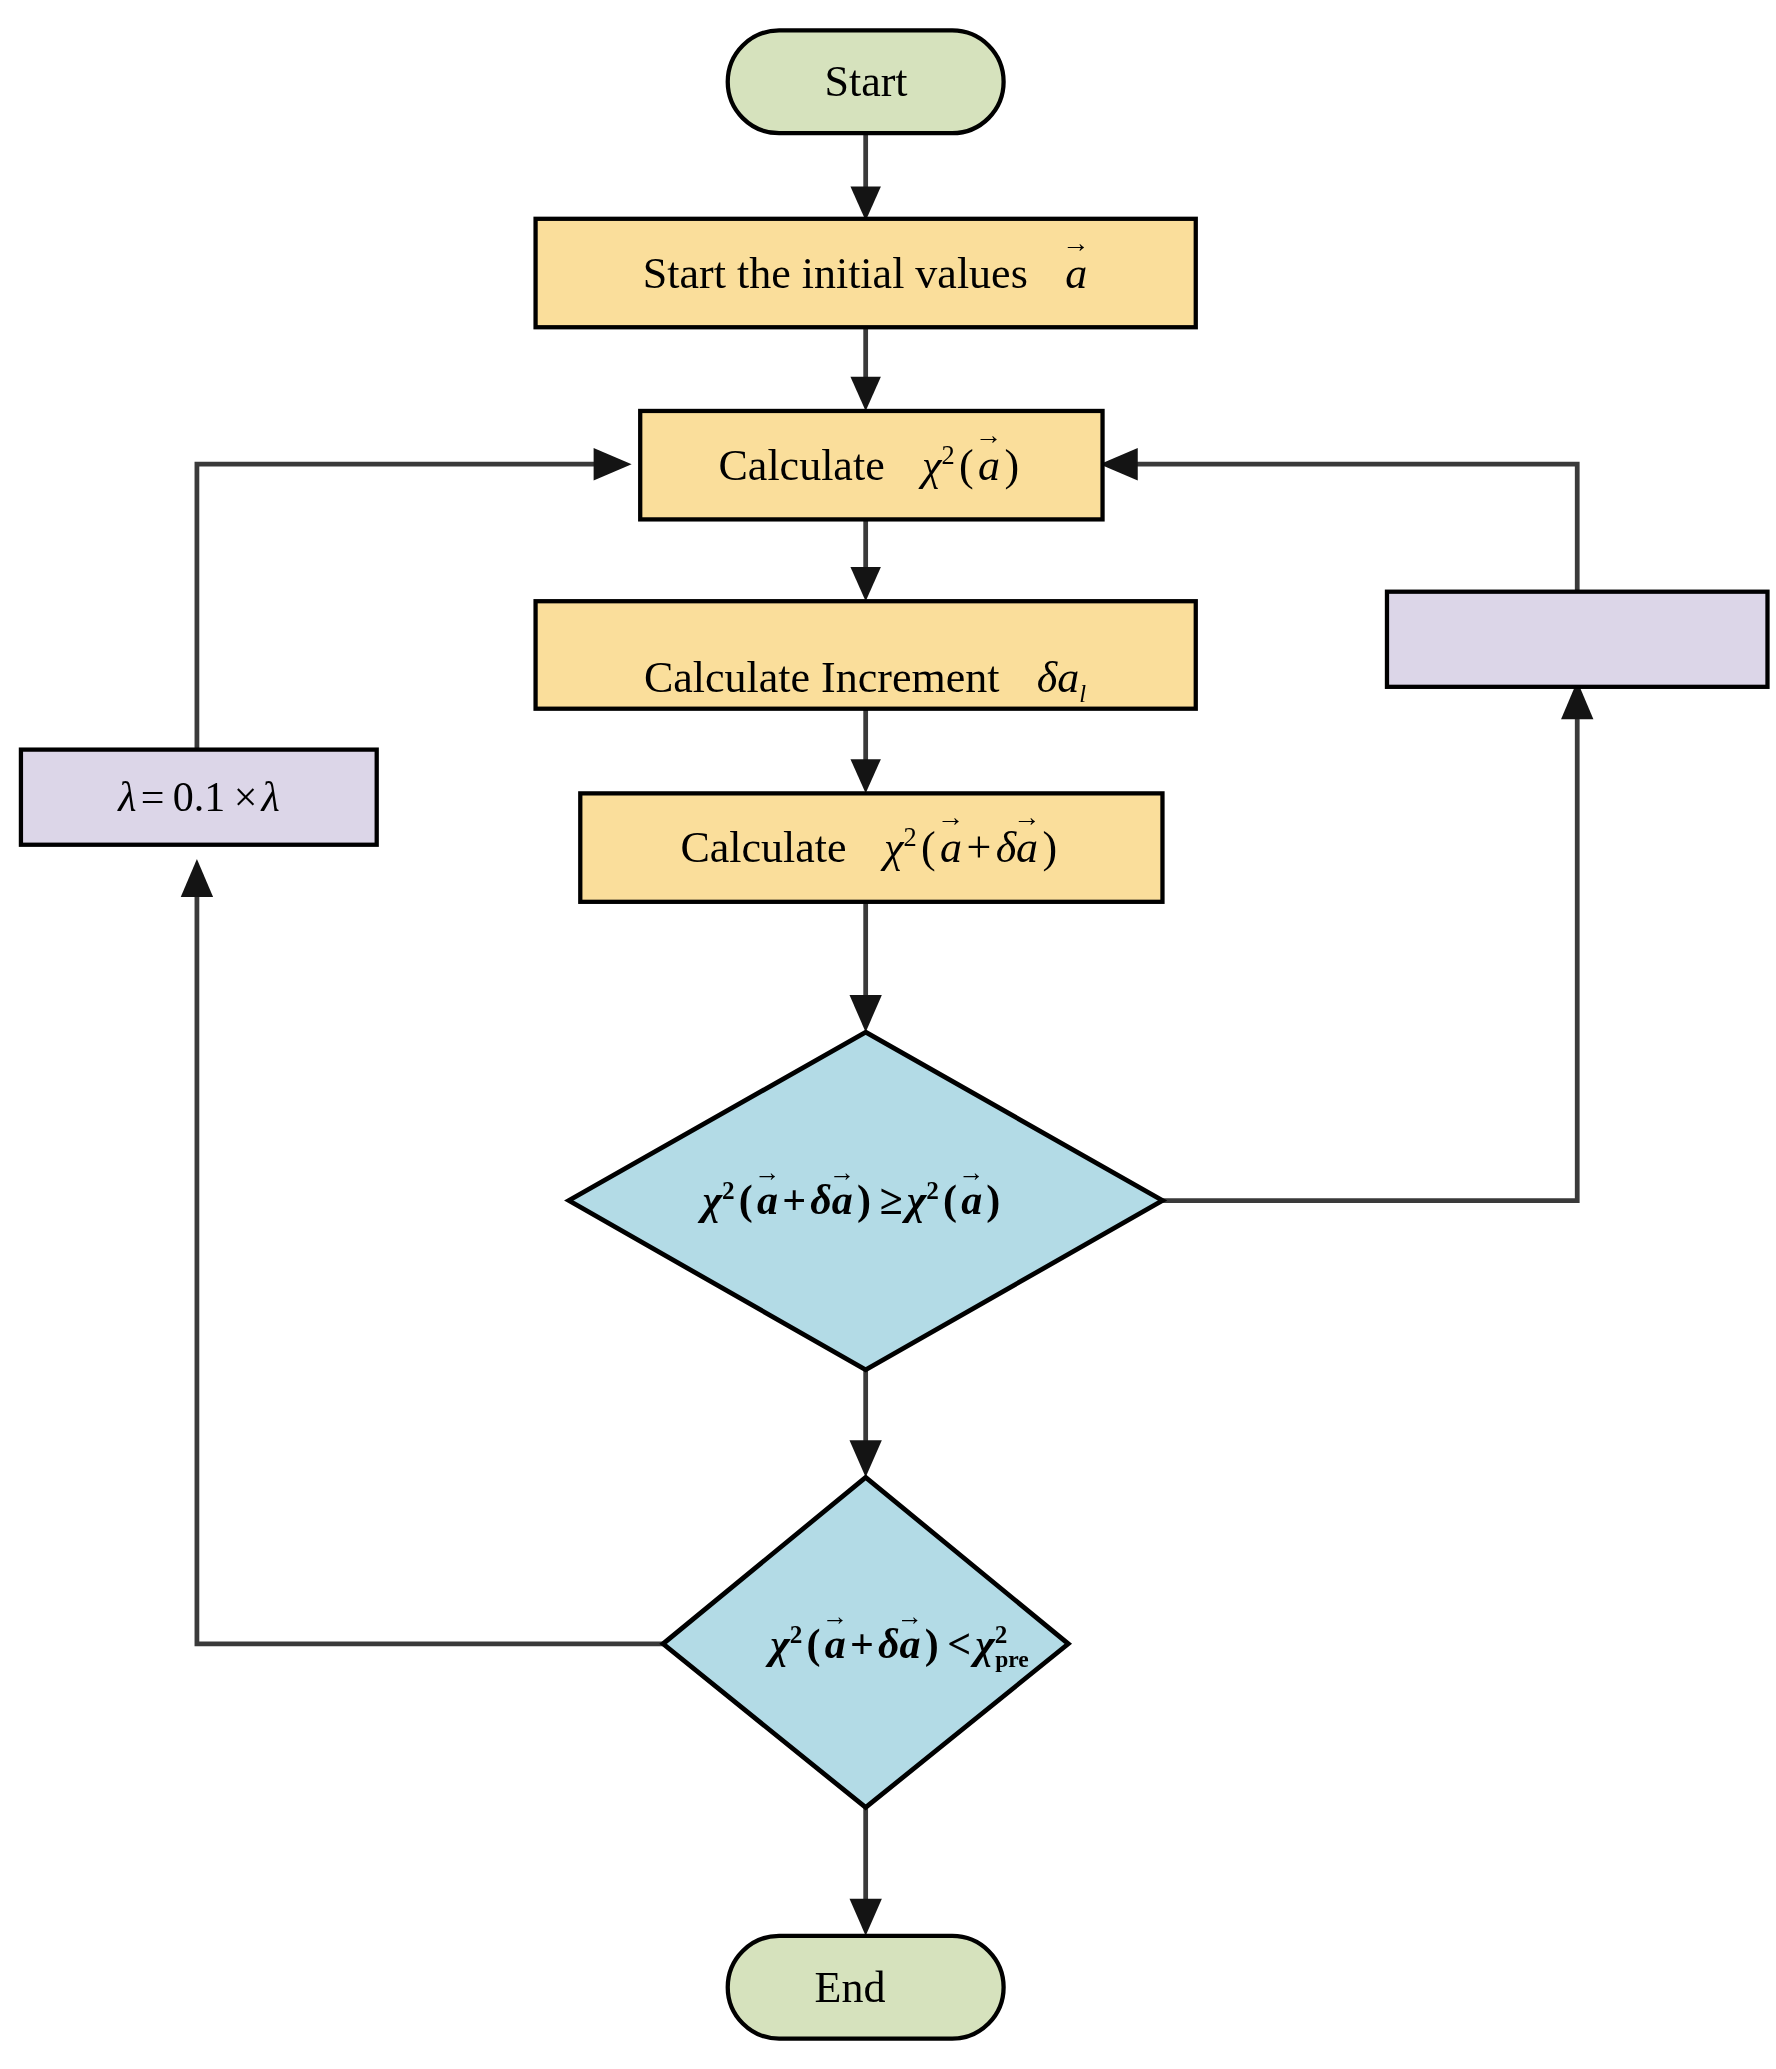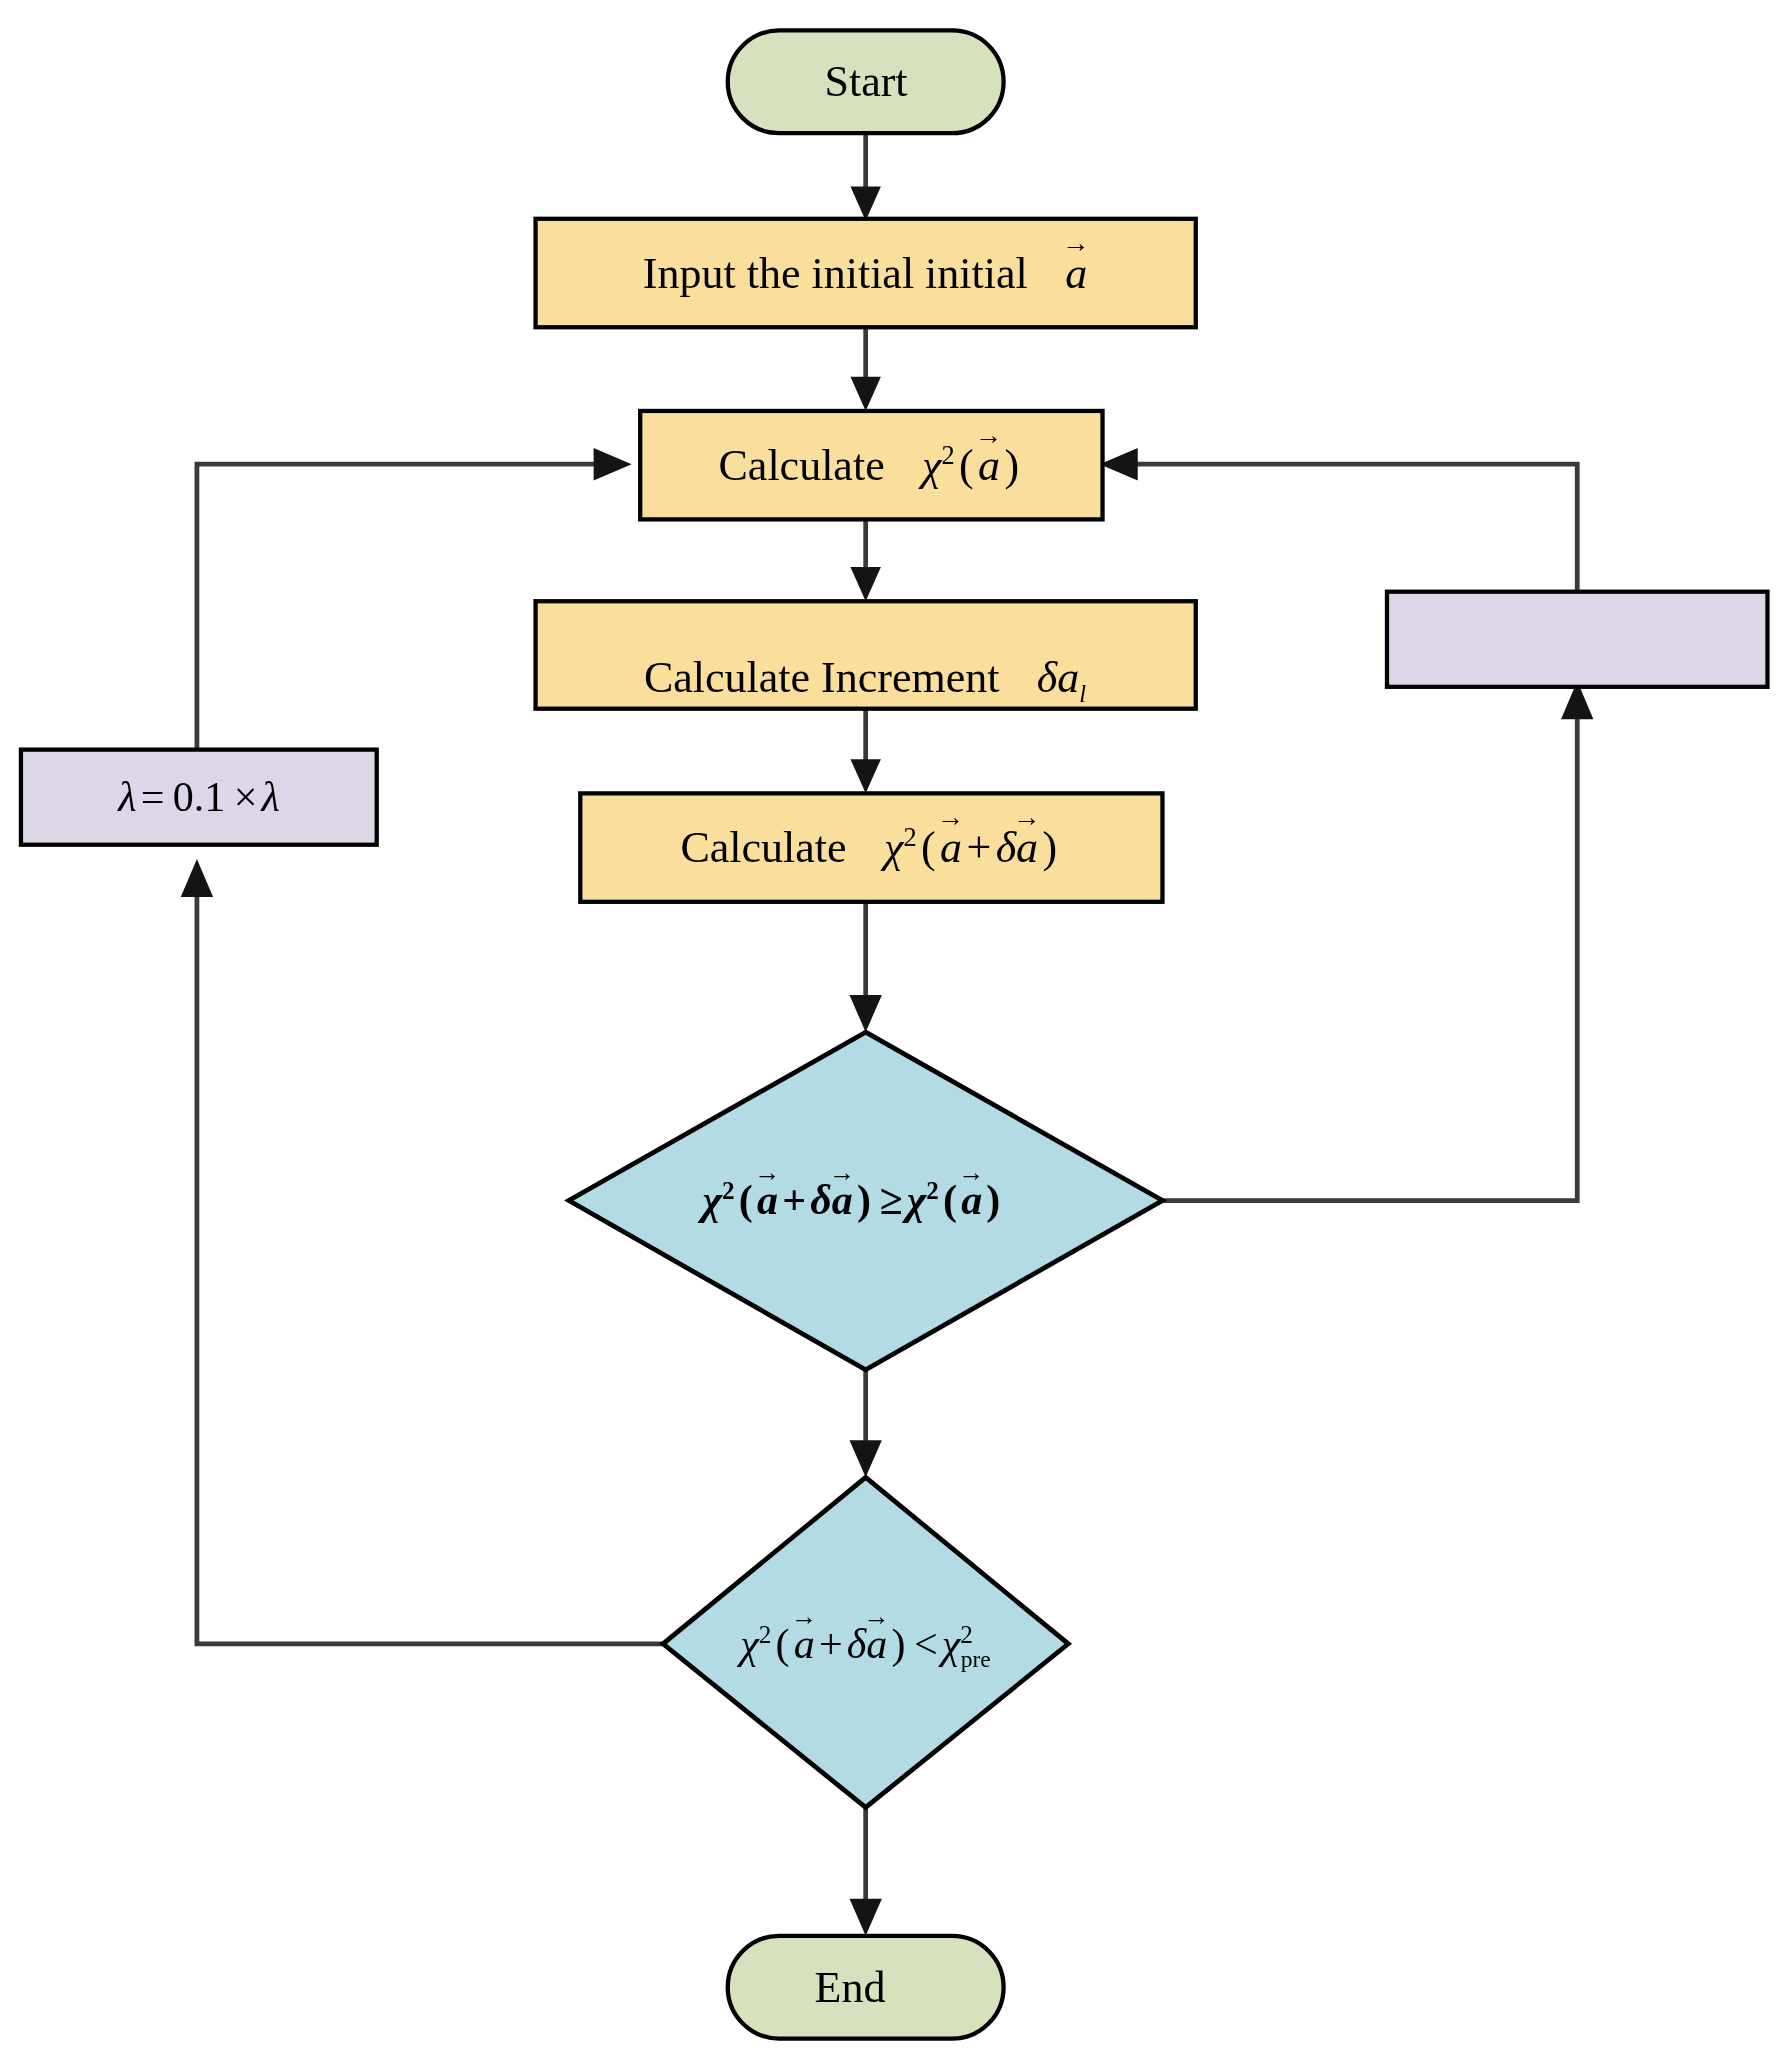--- a/index.html
+++ b/index.html
@@ -196,21 +196,21 @@
     <rect class="node-shape terminal-shape" x="765" y="2035" width="290" height="108" rx="54" ry="54" fill="#d6e2bd"></rect>
 
   </svg>
 
   <div class="node-label label-terminal" style="left:728px; top:30px; width:276px; height:103px;">
     <span>Start</span>
   </div>
 
   <div class="node-label label-process" style="left:535px; top:219px; width:660px; height:108px;">
     <span>
-      <span>Input the initial initial</span><span class="gap-md"></span><span class="vecarrow"><span>a</span></span>
+      <span>Start the initial values</span><span class="gap-md"></span><span class="vecarrow"><span>a</span></span>
     </span>
   </div>
 
   <div class="node-label label-process" style="left:640px; top:411px; width:462px; height:108px;">
     <span>
       <span>Calculate</span><span class="gap-md"></span><span class="mathit">χ</span><sup class="expo">2</sup><span class="op">(</span><span class="vecarrow"><span>a</span></span><span class="op">)</span>
     </span>
   </div>
 
   <div class="node-label label-process" style="left:535px; top:624px; width:660px; height:107px;">
@@ -224,21 +224,21 @@
       <span>Calculate</span><span class="gap-md"></span><span class="mathit">χ</span><sup class="expo">2</sup><span class="op">(</span><span class="vecarrow"><span>a</span></span><span class="op">+</span><span class="mathit">δ</span><span class="vecarrow"><span>a</span></span><span class="op">)</span>
     </span>
   </div>
 
   <div class="node-label label-decision" style="left:557px; top:1141px; width:593px; height:118px;font-weight:bold;">
     <span>
       <span class="mathit">χ</span><sup class="expo">2</sup><span class="op">(</span><span class="vecarrow"><span>a</span></span><span class="op">+</span><span class="mathit">δ</span><span class="vecarrow"><span>a</span></span><span class="op">)</span><span class="op">≥</span><span class="mathit">χ</span><sup class="expo">2</sup><span class="op">(</span><span class="vecarrow"><span>a</span></span><span class="op">)</span>
     </span>
   </div>
 
-  <div class="node-label label-decision" style="left:663px; top:1585px; width:405px; height:118px;">
+  <div class="node-label label-decision" style="left:697px; top:1585px; width:405px; height:118px;font-weight:bold;">
     <span>
       <span class="mathit">χ</span><sup class="expo">2</sup><span class="op">(</span><span class="vecarrow"><span>a</span></span><span class="op">+</span><span class="mathit">δ</span><span class="vecarrow"><span>a</span></span><span class="op">)</span><span class="op">&lt;</span><span class="mathit">χ</span><sup class="expo">2</sup><sub class="subs-rm" style="margin-left:-0.52em;">pre</sub>
     </span>
   </div>
 
 
   <div class="node-label label-lambda" style="left:21px; top:749px; width:356px; height:95px;">
     <span>
       <span class="mathit">λ</span><span class="op">=</span><span class="op">0.1</span><span class="op">×</span><span class="mathit">λ</span>
     </span>

